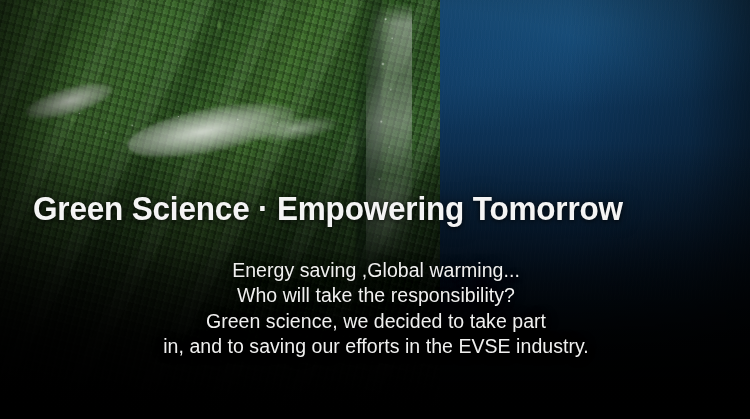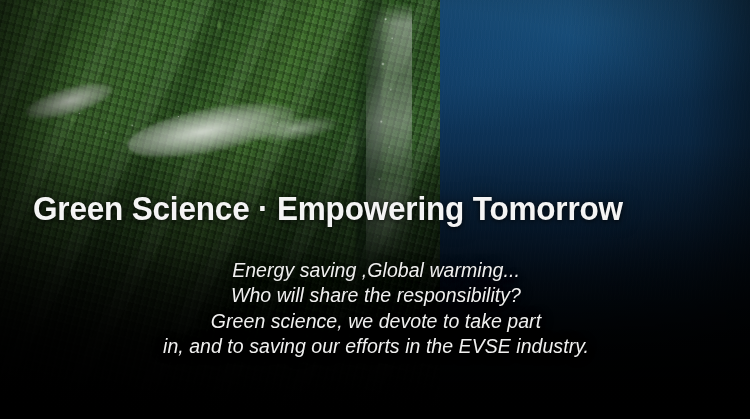--- a/index.html
+++ b/index.html
@@ -222,21 +222,21 @@
     width:750px;
     text-align:center;
     color:#f0f0ef;
     font-family:"Liberation Sans", sans-serif;
     font-weight:normal;
     font-size:19.5px;
     line-height:25.4px;
     letter-spacing:.05px;
     text-shadow:0 1px 4px rgba(0,0,0,.7), 0 0 14px rgba(0,0,0,.45);
   }
-  .subcopy .line { display:block; white-space:nowrap; padding-left:2px;font-style:italic; }
+  .subcopy .line { display:block; white-space:nowrap; padding-left:2px; }
 </style>
 </head>
 <body>
 
 <div class="banner">
 
   <div class="photo">
     <div class="water"></div>
     <div class="water-sheen"></div>
     <div class="water-ripple"></div>
@@ -256,19 +256,19 @@
   </div>
 
   <div class="vignette"></div>
 
   <div class="content">
 
     <h1 class="headline">Green Science · Empowering Tomorrow</h1>
 
     <p class="subcopy">
       <span class="line">Energy saving ,Global warming...</span>
-      <span class="line">Who will share the responsibility?</span>
-      <span class="line">Green science, we devote to take part</span>
+      <span class="line">Who will take the responsibility?</span>
+      <span class="line">Green science, we decided to take part</span>
       <span class="line">in, and to saving our efforts in the EVSE industry.</span>
     </p>
 
   </div>
 </div>
 
 </body></html>

